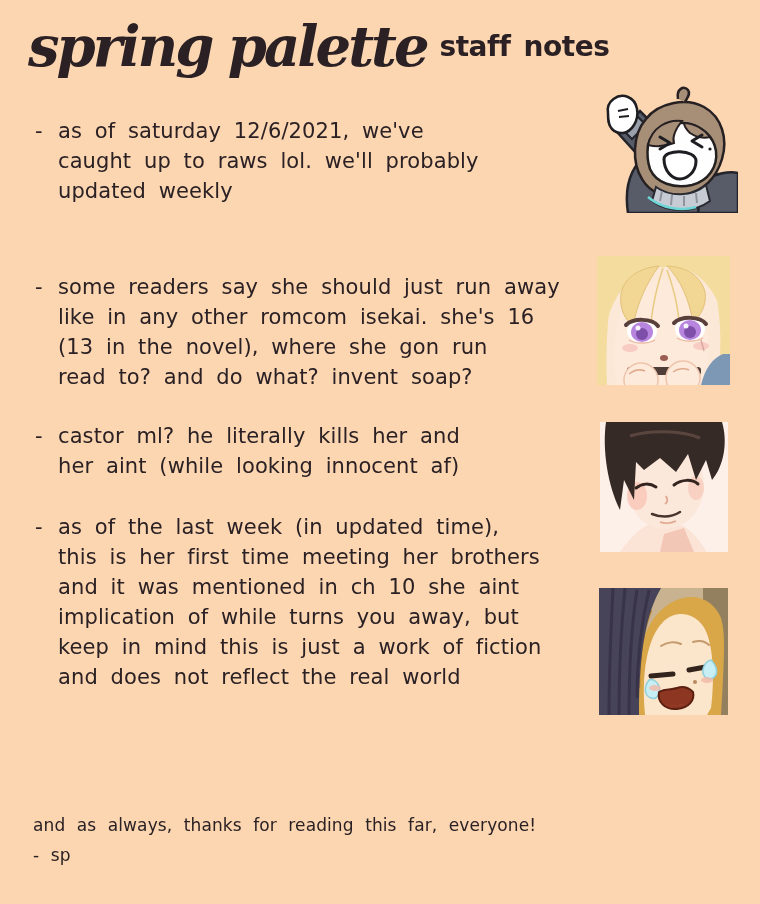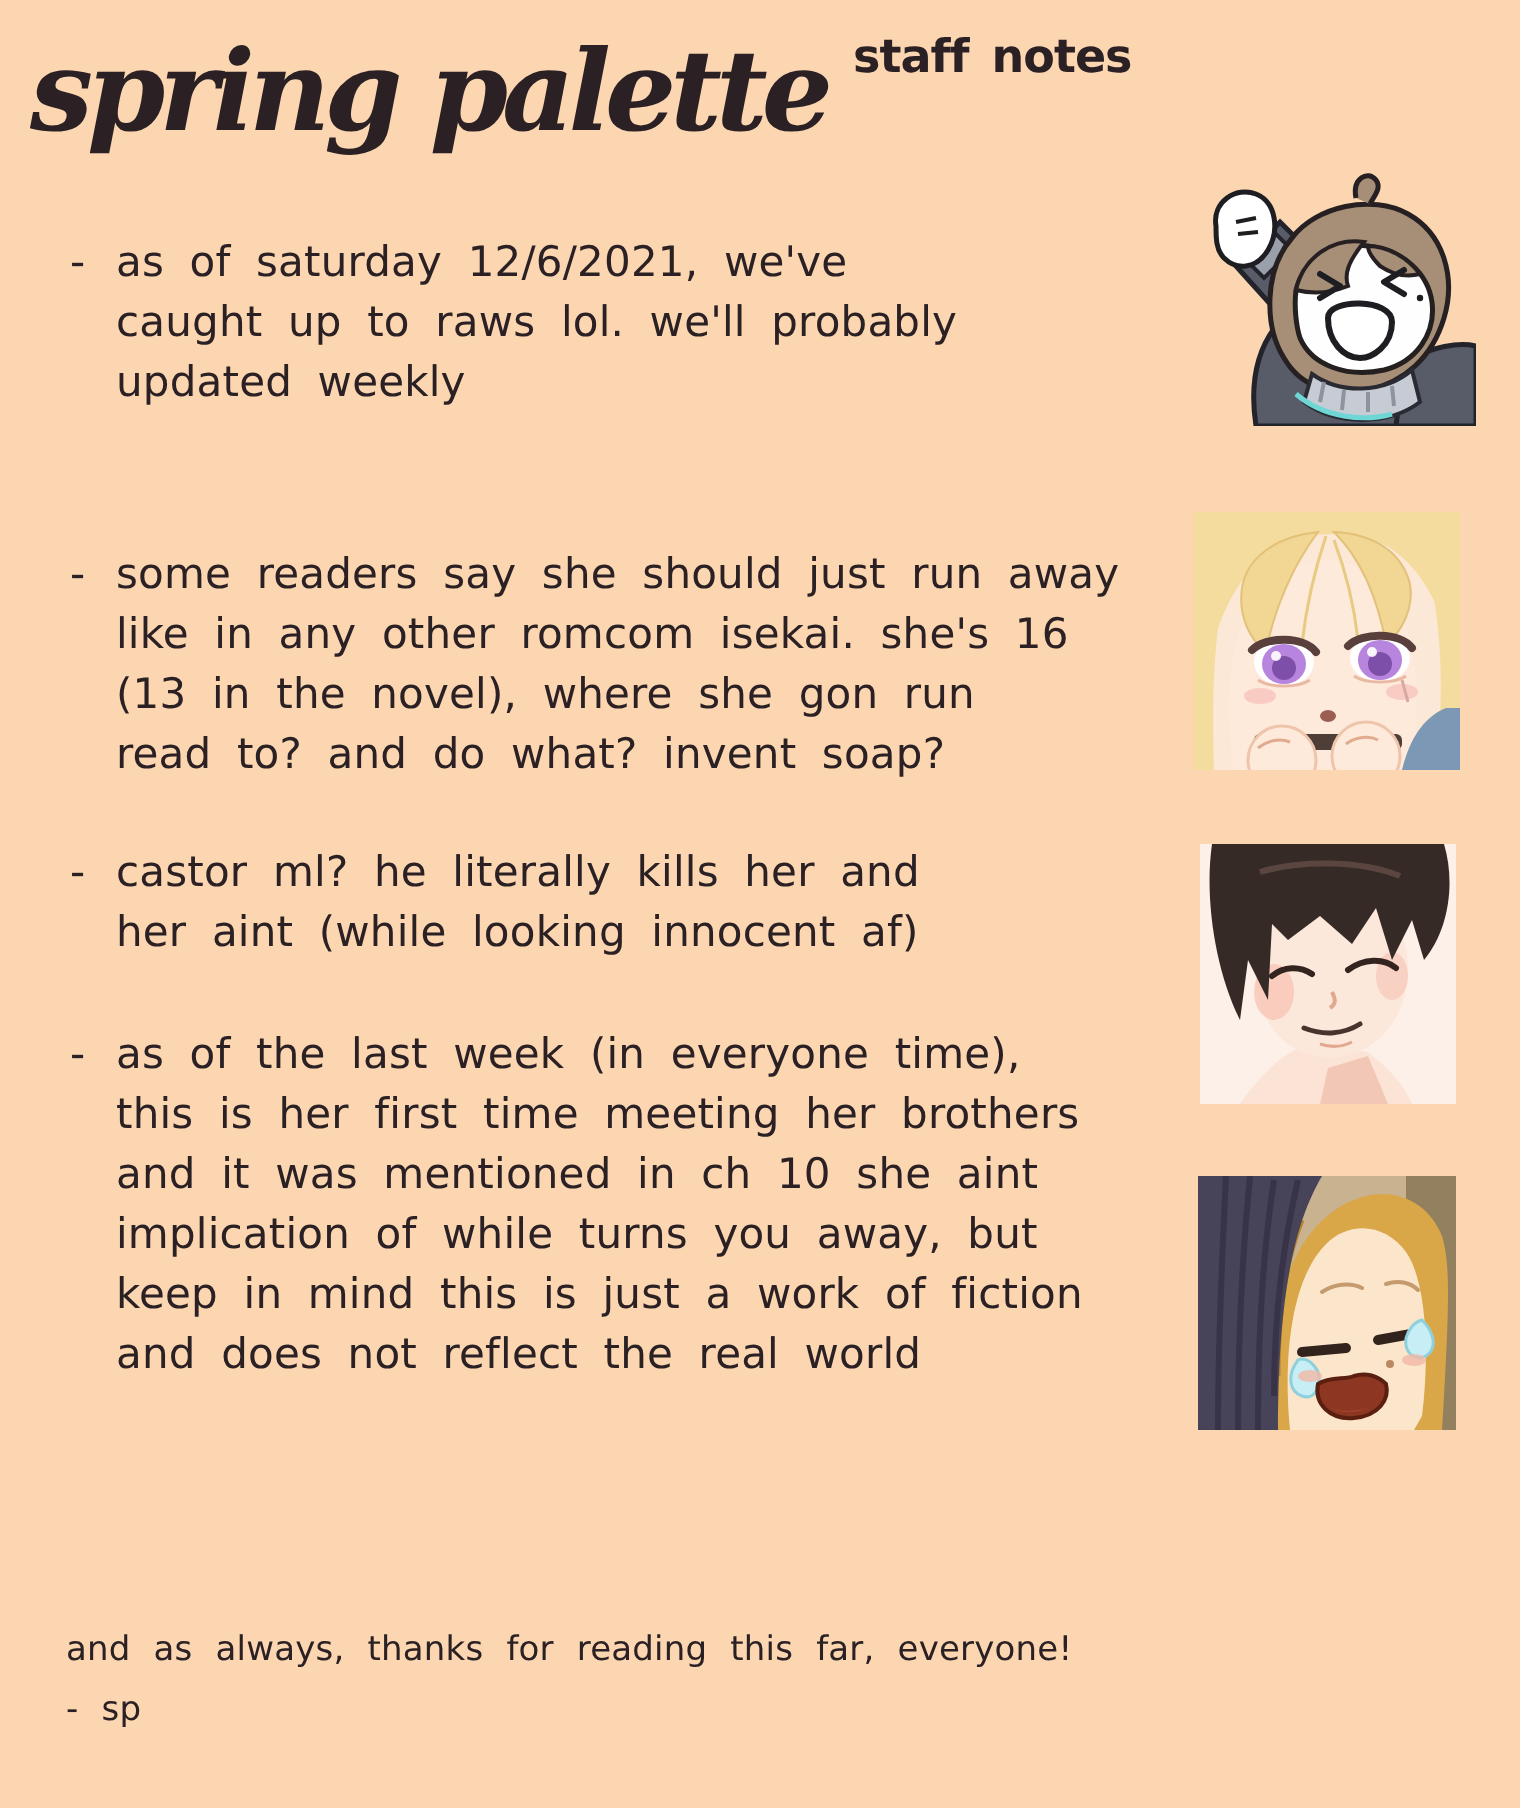--- a/index.html
+++ b/index.html
@@ -5,31 +5,31 @@
   html,body{margin:0;padding:0;}
   body{
     width:760px;height:904px;position:relative;overflow:hidden;
     background:#fbd6b1;
     font-family:"DejaVu Sans",sans-serif;
     color:#2b2124;
   }
   .page{position:absolute;inset:0;}
   
   .title{
-    position:absolute;left:15px;top:16px;
-    display:flex;align-items:flex-start;gap:13px;white-space:nowrap;
+    position:absolute;left:28px;top:16px;
+    display:flex;align-items:center;gap:13px;white-space:nowrap;
   }
   .title .script{
     font-family:"DejaVu Serif",serif;
     font-style:italic;font-weight:bold;
     font-size:56px;letter-spacing:-3px;line-height:1.1;
   }
   .title .side{
     font-family:"DejaVu Sans",sans-serif;
-    font-weight:bold;font-size:23px;letter-spacing:-0.5px;word-spacing:4px;
+    font-weight:bold;font-size:28px;letter-spacing:-0.5px;word-spacing:4px;
   }
   
   .note{
     position:absolute;left:35px;display:flex;gap:9px;
     font-size:21px;line-height:30px;word-spacing:6px;letter-spacing:0.1px;
   }
   .note .dash{flex:0 0 14px;}
   .note .lines,.footer .lines{display:block;}
   .line{white-space:nowrap;}
   .note1{top:116px;}
@@ -81,21 +81,21 @@
     <span class="dash">-</span>
     <div class="lines">
       <div class="line">castor ml? he literally kills her and</div>
       <div class="line">her aint (while looking innocent af)</div>
     </div>
   </div>
 
   <div class="note note4">
     <span class="dash">-</span>
     <div class="lines">
-      <div class="line">as of the last week (in everyone time),</div>
+      <div class="line">as of the last week (in updated time),</div>
       <div class="line">this is her first time meeting her brothers</div>
       <div class="line">and it was mentioned in ch 10 she aint</div>
       <div class="line">implication of while turns you away, but</div>
       <div class="line">keep in mind this is just a work of fiction</div>
       <div class="line">and does not reflect the real world</div>
     </div>
   </div>
 
   <div class="footer">
     <div class="lines">

